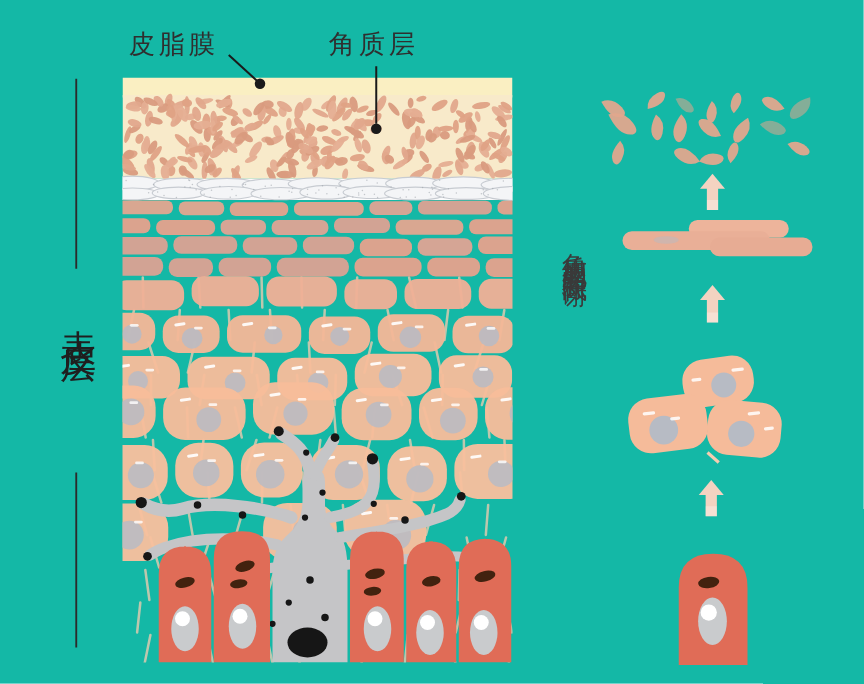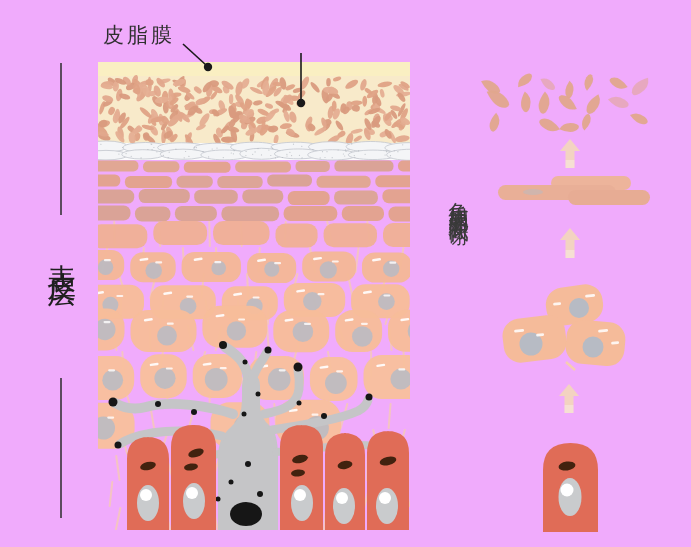--- a/index.html
+++ b/index.html
@@ -1,16 +1,16 @@
 <!DOCTYPE html>
 <html><head>
 <meta charset="utf-8">
 <style>
   html,body{margin:0;padding:0;background:#ffffff;}
-  .stage{position:relative;width:691px;height:547px;background:#f0abfc;overflow:hidden;
+  .stage{position:relative;width:691px;height:547px;background:#14b8a6;overflow:hidden;
          font-family:"Liberation Sans","DejaVu Sans",sans-serif;}
   .lbl{position:absolute;color:#2f2f2f;white-space:nowrap;}
   .lbl-h{font-size:21px;letter-spacing:3px;}
   .v{writing-mode:vertical-rl;text-orientation:upright;}
   .lbl-epi{font-family:"Liberation Serif","DejaVu Serif",serif;font-size:29px;
            letter-spacing:8px;color:#1f1f1f;font-weight:500;}
   .lbl-meta{font-size:20px;letter-spacing:3px;color:#3a3a3a;}
   svg{position:absolute;left:0;top:0;}
 </style>
 </head>
@@ -737,18 +737,19 @@
         <circle cx="301" cy="103" r="4.2" fill="#1A1A1A"></circle>
       </g>
       <g>
         <line x1="61" y1="63" x2="61" y2="215" stroke="#2B2B2B" stroke-width="1.5"></line>
         <line x1="61" y1="378" x2="61" y2="518" stroke="#2B2B2B" stroke-width="1.5"></line>
       </g>
     </svg>
 
   <div class="lbl lbl-h" style="left:103px;top:21px;">皮脂膜</div>
 
+  <div class="lbl lbl-h" style="left:263px;top:21px;">角质层</div>
 
   <div class="lbl v lbl-epi" style="left:42px;top:241px;">表皮层</div>
 
   <div class="lbl v lbl-meta" style="left:446px;top:186px;">角质细胞的新陈代谢</div>
 
 </div>
 
 </body></html>

